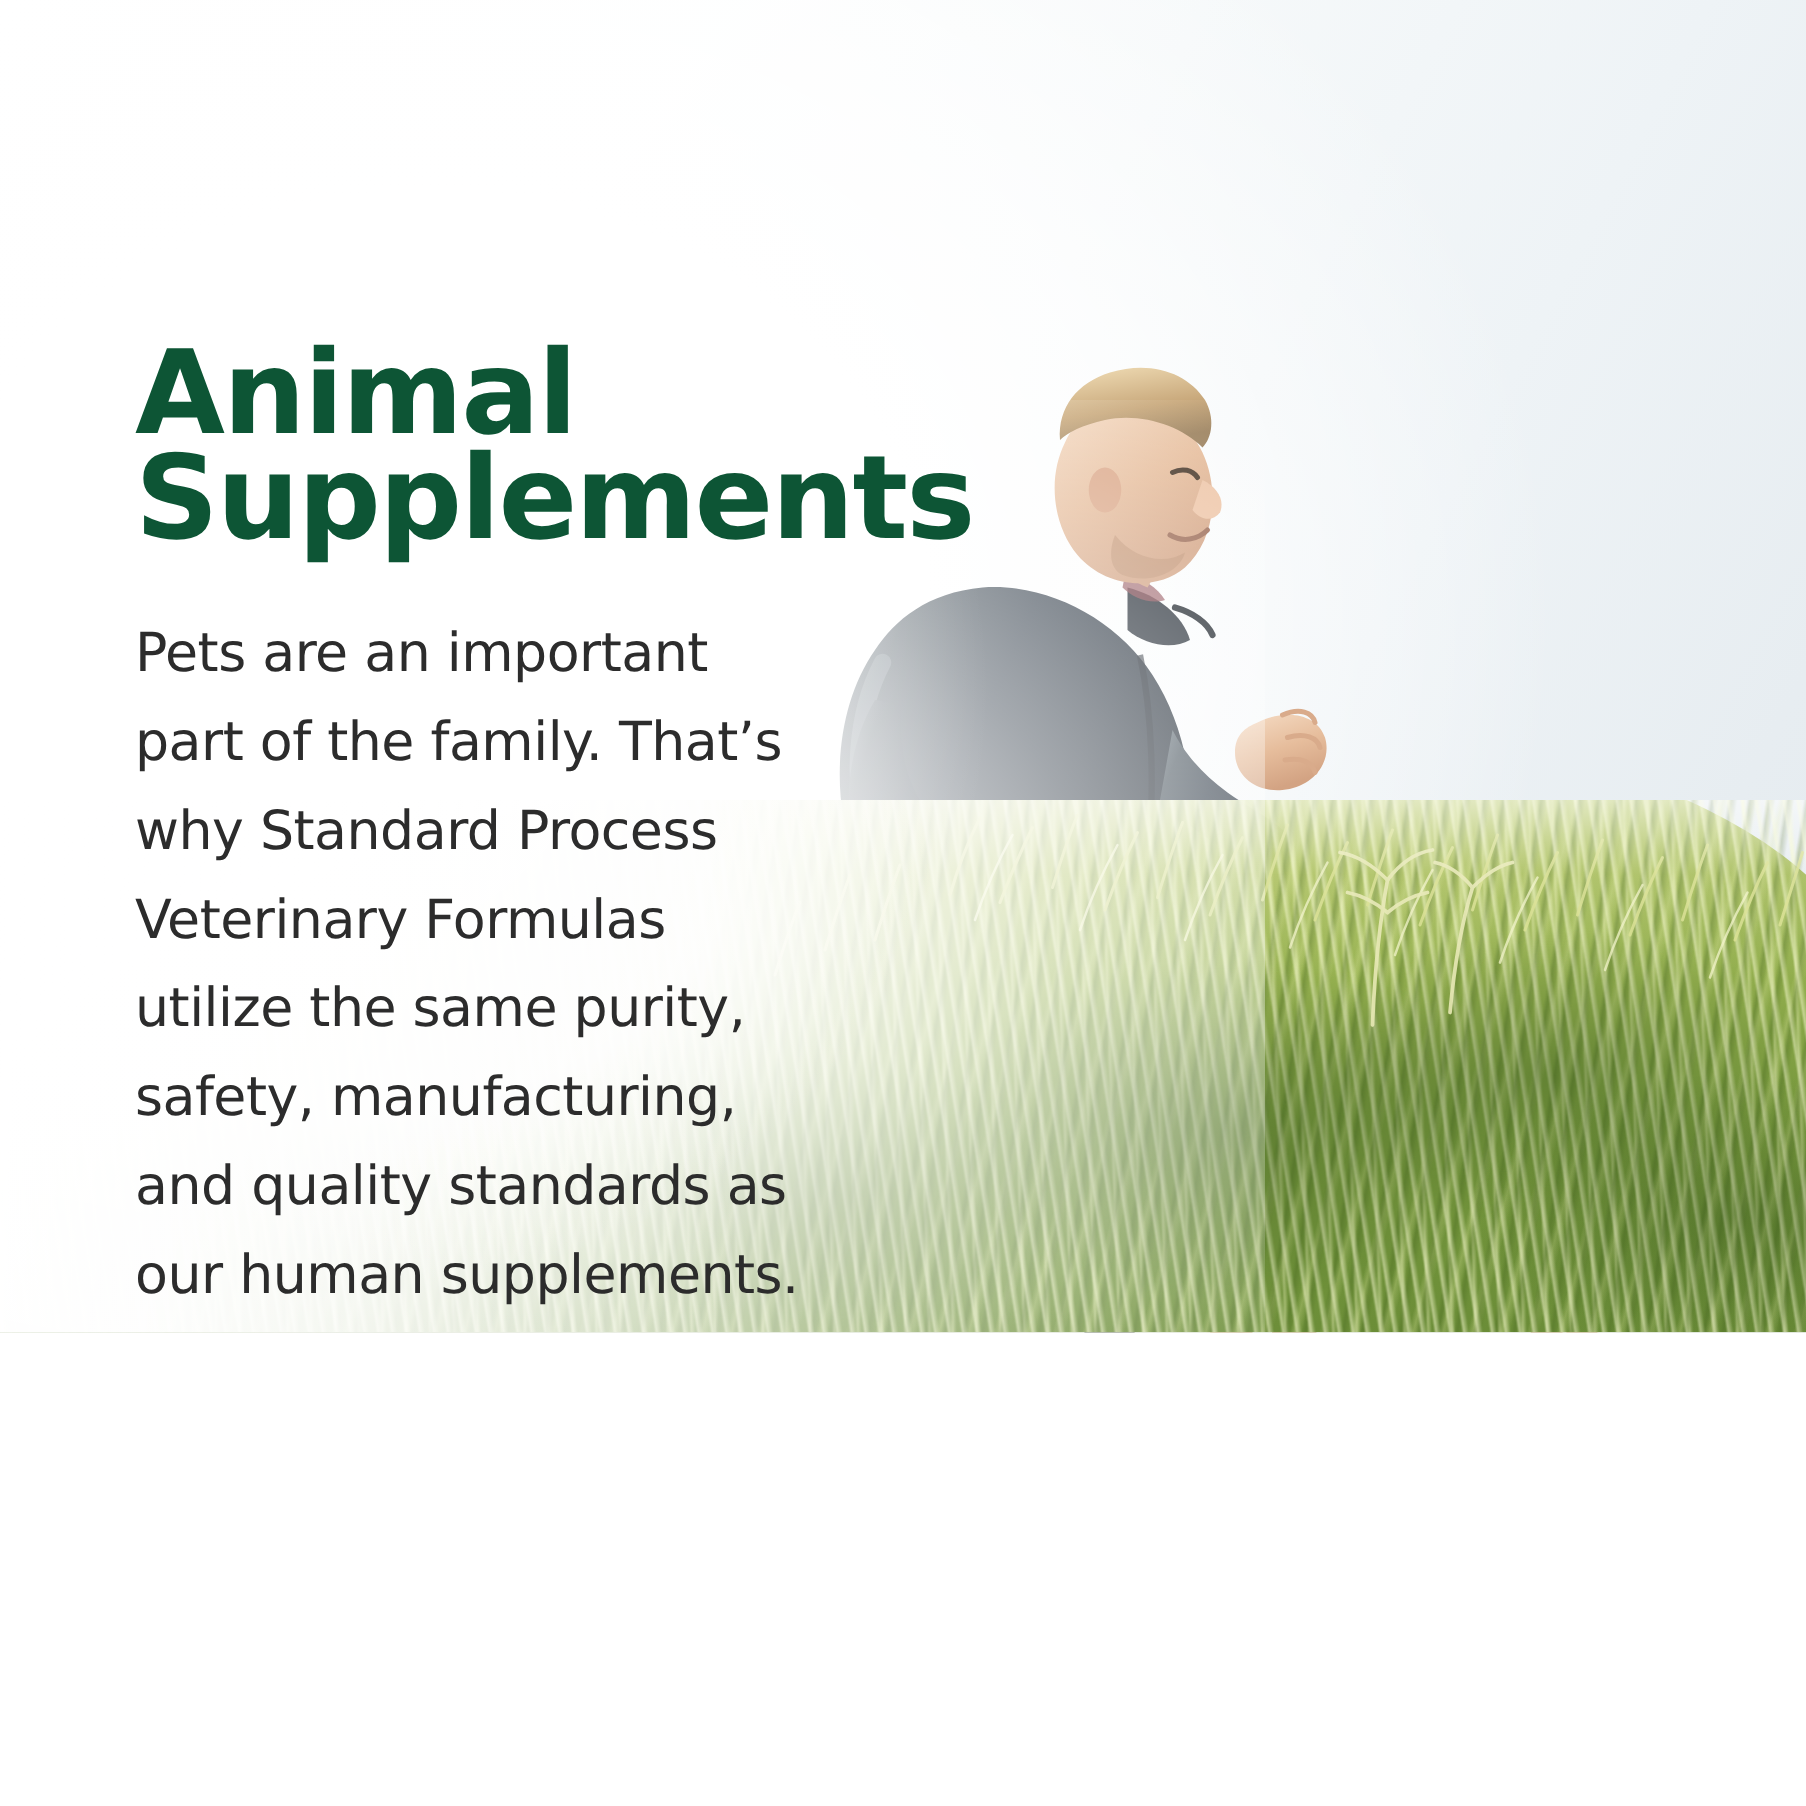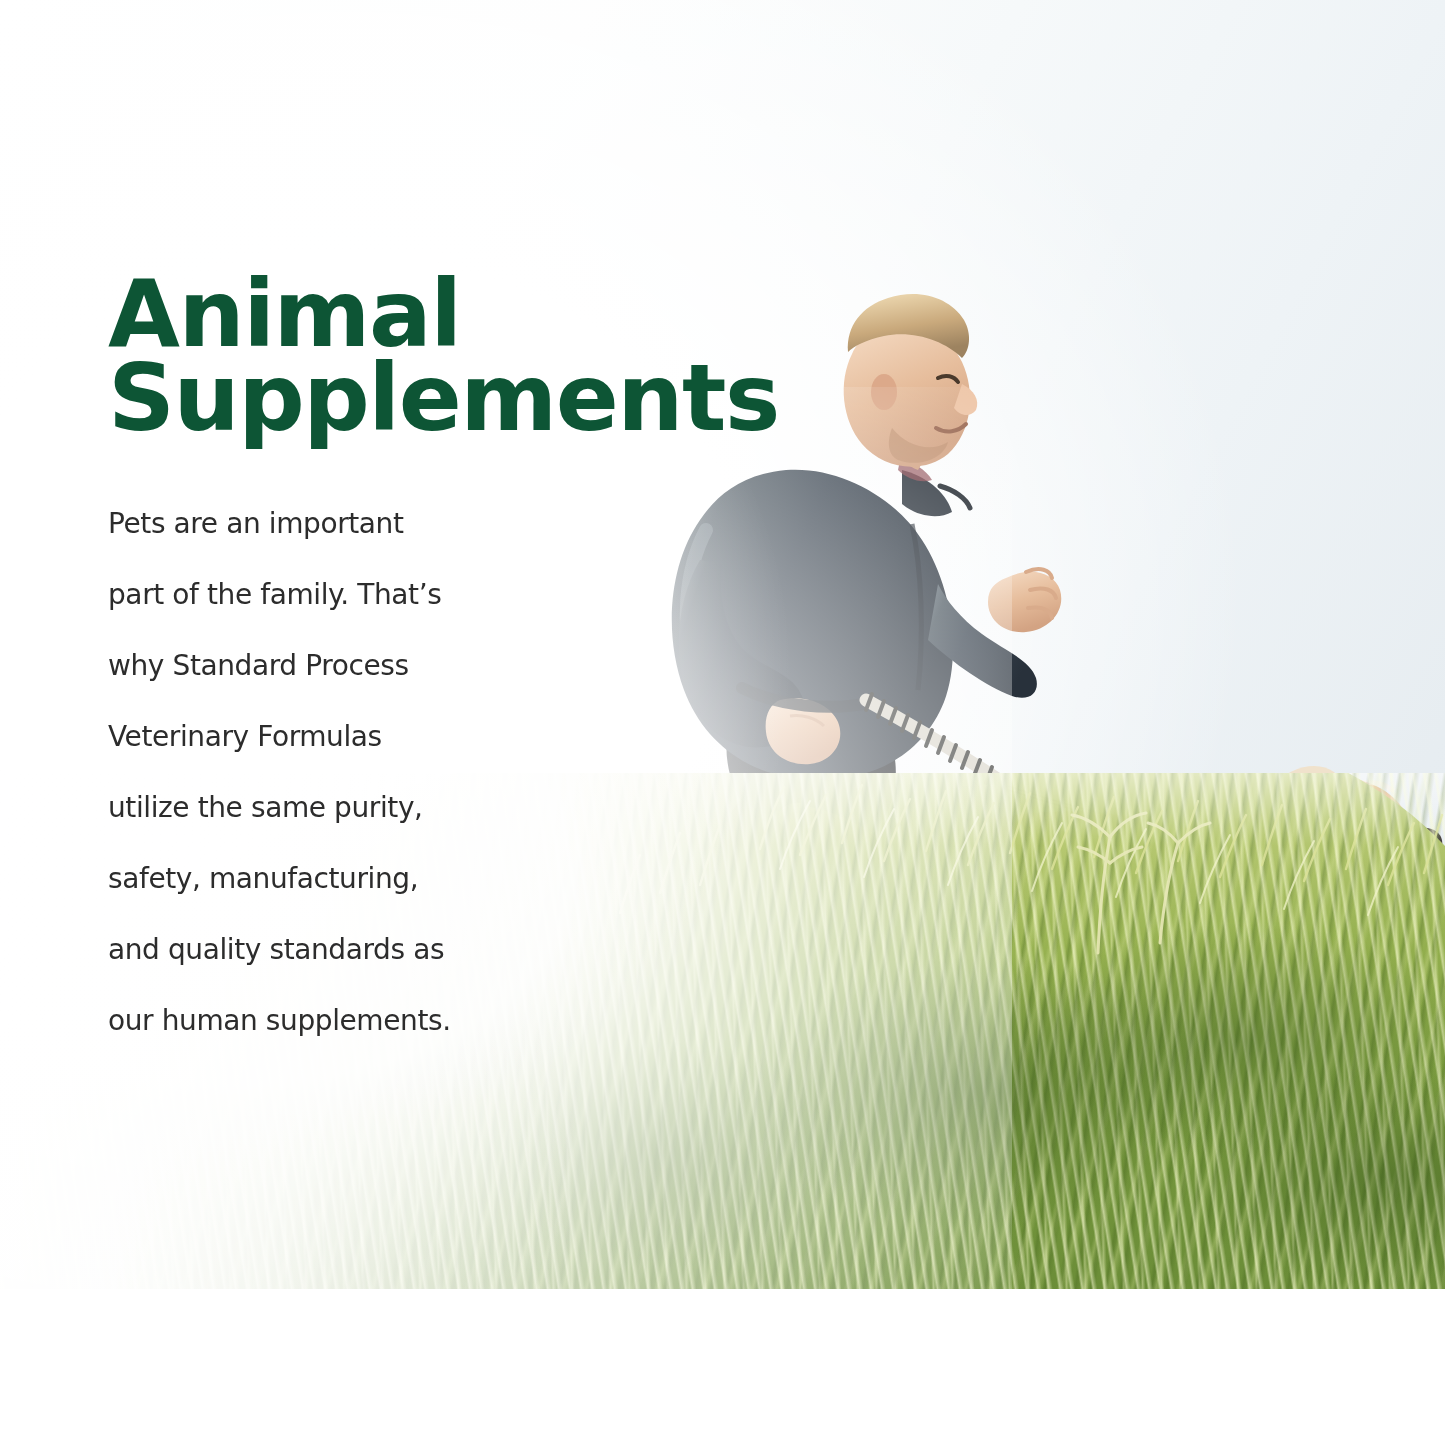--- a/index.html
+++ b/index.html
@@ -3,21 +3,21 @@
 <meta charset="utf-8">
 <style>
   html, body {
     margin: 0;
     padding: 0;
     background: #ffffff;
   }
   #canvas {
     position: relative;
     width: 1445px;
-    height: 1289px;
+    height: 1066px;
     overflow: hidden;
     background: #e5e5e5;
     font-family: "DejaVu Sans", sans-serif;
   }
 
   
   .photo {
     position: absolute;
     inset: 0;
     overflow: hidden;
@@ -170,21 +170,21 @@
     line-height: 84px;
     letter-spacing: -1.5px;
     color: #0d5535;
     white-space: pre-line;
   }
   .paragraph {
     margin: 0;
     padding-top: 48px;
     font-family: "DejaVu Sans", sans-serif;
     font-weight: 400;
-    font-size: 28px;
+    font-size: 43px;
     line-height: 71px;
     letter-spacing: -0.4px;
     color: #2c2c2c;
     white-space: pre-line;
   }
 </style>
 </head>
 <body>
 
 <div id="canvas">

